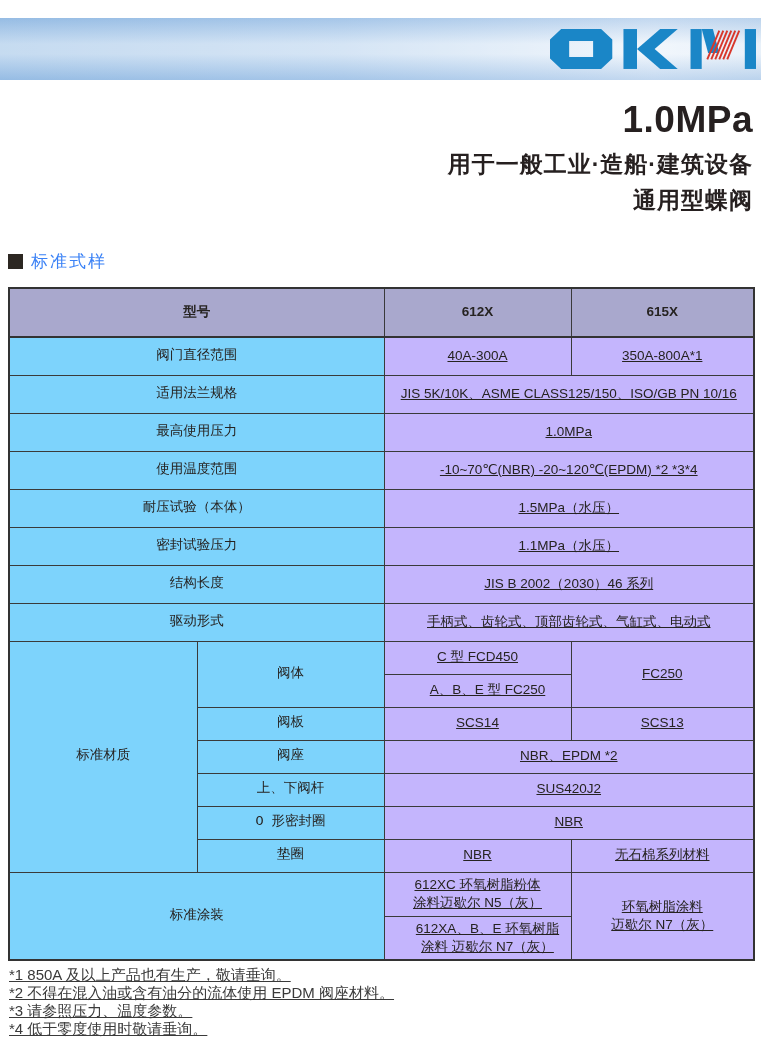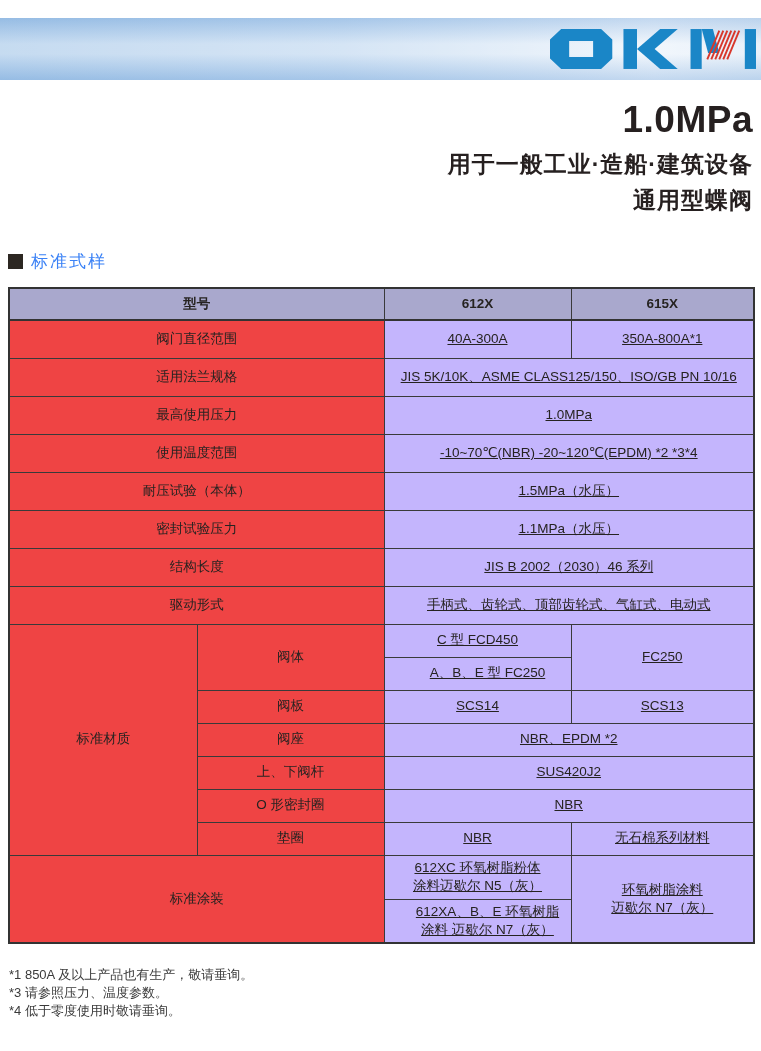--- a/index.html
+++ b/index.html
@@ -31,30 +31,30 @@
     position:absolute; left:8px; top:287px;
     width:745px; border-collapse:collapse; table-layout:fixed;
     font-size:13.5px; color:#262321;
     border:2px solid #333333;
   }
   .spec-table td {
     border:1px solid #3a3a3a; text-align:center; vertical-align:middle;
     padding:2px 4px; line-height:1.35; overflow:hidden;
   }
   .hdr td { background:#a9a8cd; font-weight:600; border-bottom:2px solid #333333; }
-  td.green { background:#ef4444; }
+  td.green { background:#7dd3fc;font-family:Liberation Mono, monospace; }
   td.yellow { background:#c4b5fd;text-decoration:underline; }
   td.gray-top { border-top:1px solid #929292;padding-left:24px; }
-  tr.r-head { height:32px; }
+  tr.r-head { height:49px; }
   tr.r-std  { height:38px; }
   tr.r-mat  { height:33px; }
   tr.r-coat { height:44px; }
 
   
-  .footnotes { position:absolute; left:9px; top:966px; font-size:13px; color:#3a3a3a; line-height:18px; }
+  .footnotes { position:absolute; left:9px; top:966px; font-size:15px; color:#3a3a3a; line-height:18px;text-decoration:underline; }
 </style>
 </head>
 <body>
 
 <div class="page">
 
   <div class="band">
     <svg class="logo-svg" viewBox="0 0 258 50" role="img" aria-label="OKM">
 
       <path fill="#1a86c7" fill-rule="evenodd" d="M14 0 H64 L78 13 V37 L64 50 H14 L0 37 V13 Z M24 15 H54 V35 H24 Z"></path>
@@ -191,17 +191,18 @@
       <td class="yellow gray-top">
         <div>612XA、B、E 环氧树脂</div>
         <div>涂料 迈歇尔 N7（灰）</div>
       </td>
     </tr>
   </tbody>
     </table>
 
   <div class="footnotes">
     <div>*1 850A 及以上产品也有生产，敬请垂询。</div>
+    <div>*2 不得在混入油或含有油分的流体使用 EPDM 阀座材料。</div>
     <div>*3 请参照压力、温度参数。</div>
     <div>*4 低于零度使用时敬请垂询。</div>
   </div>
 
 </div>
 
 </body></html>

